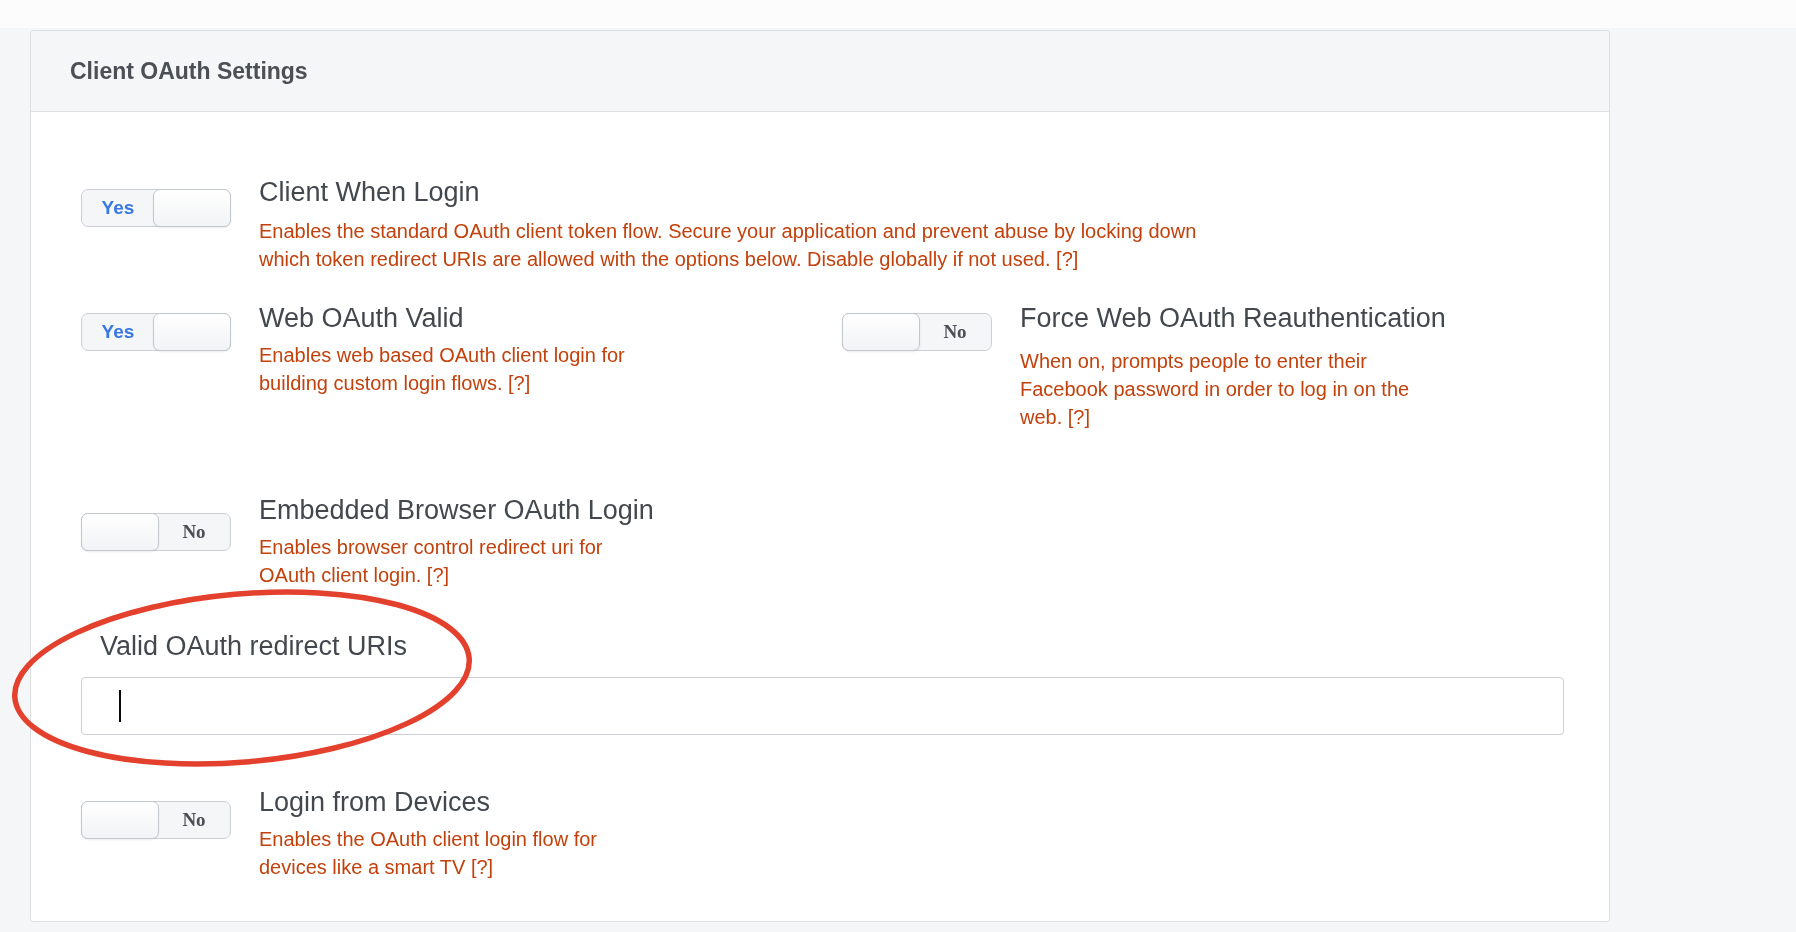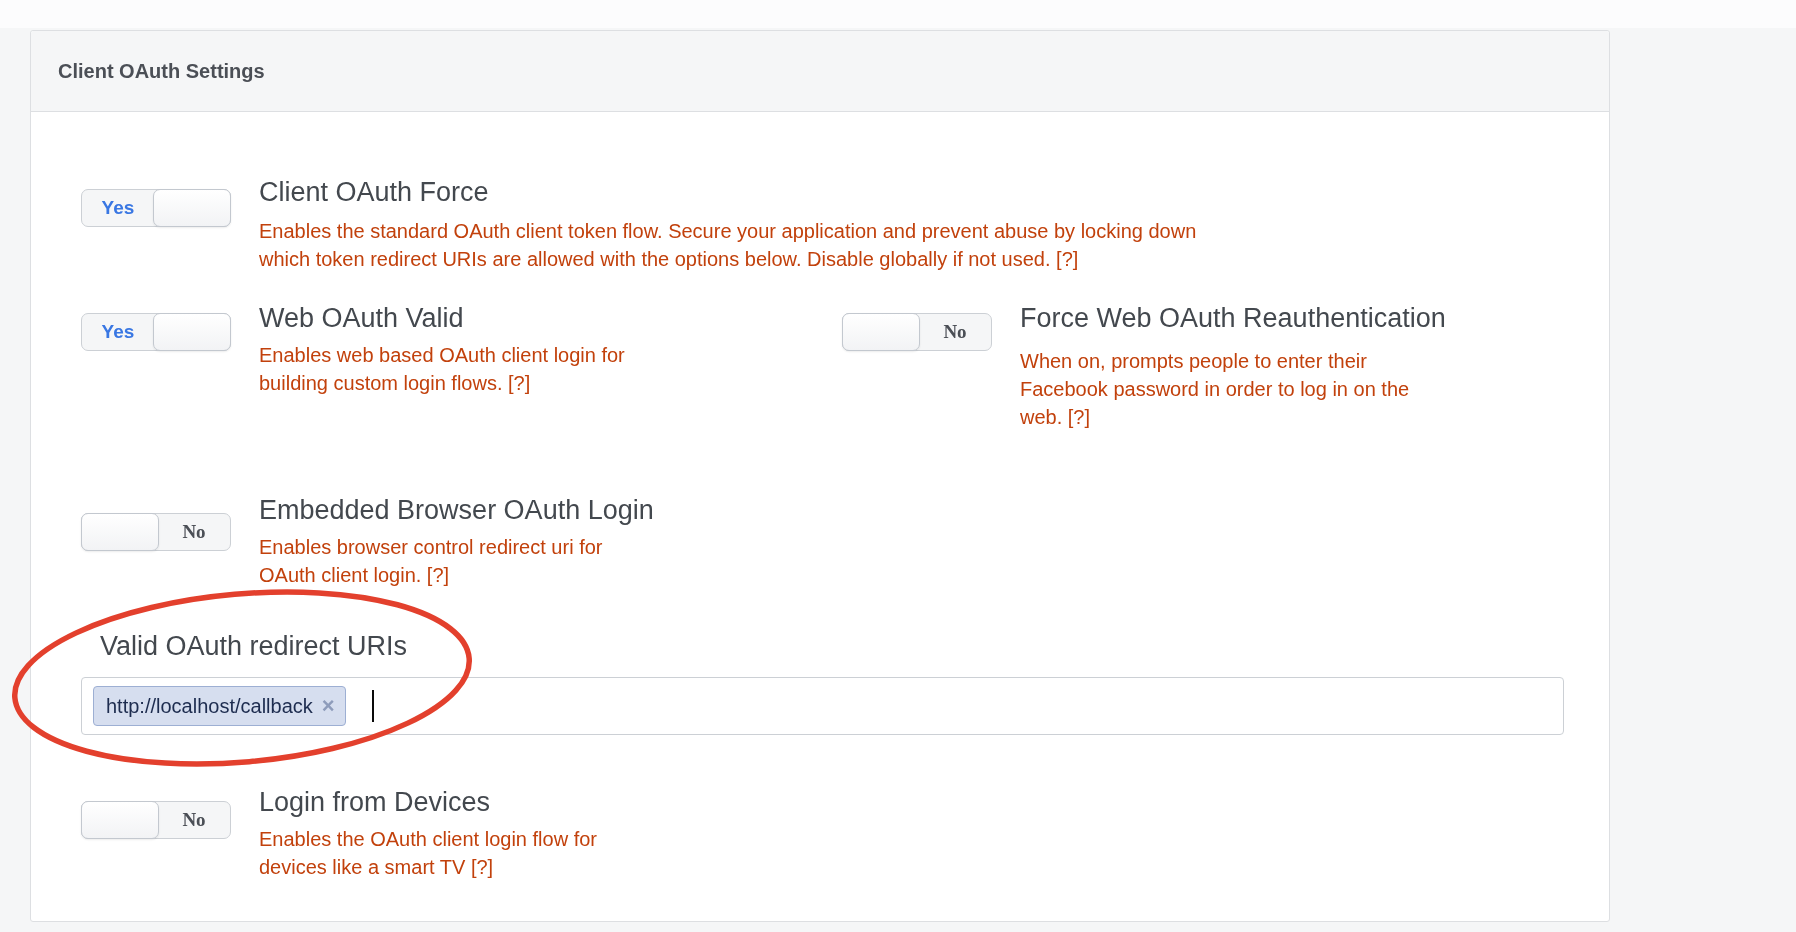--- a/index.html
+++ b/index.html
@@ -5,21 +5,21 @@
   * { box-sizing: border-box; }
   html,body { margin:0; padding:0; background:#f5f6f7; font-family:"Liberation Sans", sans-serif; }
   .page { position:relative; width:1796px; height:932px; background:#f5f6f7; overflow:hidden; }
   .top-strip { position:absolute; top:0; left:0; width:100%; height:28px; background:#fcfcfd; }
 
   .panel { position:absolute; left:30px; top:30px; width:1580px; height:892px;
            background:#ffffff; border:1px solid #dddfe2; border-radius:3px; }
   .panel-header { height:81px; background:#f5f6f7; border-bottom:1px solid #dddfe2;
                   display:flex; align-items:center; padding-left:27px;
                   border-radius:3px 3px 0 0; }
-  .panel-title { margin:0; font-size:20px; font-weight:700; color:#4b4f56; }
+  .panel-title { margin:12px; font-size:23px; font-weight:700; color:#4b4f56; }
 
   .row-title { position:absolute; margin:0; font-size:27px; font-weight:400; color:#43484e; white-space:nowrap; }
   .desc { position:absolute; font-size:20px; color:#c2410c; line-height:28px; }
   .dline { white-space:nowrap; }
 
   
   .toggle { position:absolute; width:150px; height:38px; border:1px solid #ccd0d5;
             border-radius:7px; background:#f5f6f7; display:flex; align-items:stretch; cursor:pointer; }
   .toggle .tlabel { flex:1; display:flex; align-items:center; justify-content:center;
                     font-size:19px; font-weight:700; }
@@ -51,21 +51,21 @@
 
   <section class="panel">
     <header class="panel-header">
       <h1 class="panel-title">Client OAuth Settings</h1>
     </header>
 
     <div class="toggle on" style="left:50px;top:158px">
       <span class="tlabel">Yes</span>
       <span class="knob"></span>
     </div>
-    <h2 class="row-title" style="left:228px;top:146px">Client OAuth Force</h2>
+    <h2 class="row-title" style="left:228px;top:146px">Client When Login</h2>
     <div class="desc" style="left:228px;top:186px">
       <div class="dline">Enables the standard OAuth client token flow. Secure your application and prevent abuse by locking down</div>
       <div class="dline">which token redirect URIs are allowed with the options below. Disable globally if not used.  [?]</div>
     </div>
 
     <div class="toggle on" style="left:50px;top:282px">
       <span class="tlabel">Yes</span>
       <span class="knob"></span>
     </div>
     <h2 class="row-title" style="left:228px;top:272px">Web OAuth Valid</h2>
@@ -90,24 +90,20 @@
       <span class="knob"></span>
     </div>
     <h2 class="row-title" style="left:228px;top:464px">Embedded Browser OAuth Login</h2>
     <div class="desc" style="left:228px;top:502px">
       <div class="dline">Enables browser control redirect uri for</div>
       <div class="dline">OAuth client login.  [?]</div>
     </div>
 
     <div class="uri-label">Valid OAuth redirect URIs</div>
     <div class="uri-input">
-      <span class="token">
-        <span class="token-text">http://localhost/callback</span>
-        <span class="token-remove">×</span>
-      </span>
       <span class="caret"></span>
     </div>
 
     <div class="toggle off" style="left:50px;top:770px">
       <span class="tlabel">No</span>
       <span class="knob"></span>
     </div>
     <h2 class="row-title" style="left:228px;top:756px">Login from Devices</h2>
     <div class="desc" style="left:228px;top:794px">
       <div class="dline">Enables the OAuth client login flow for</div>

